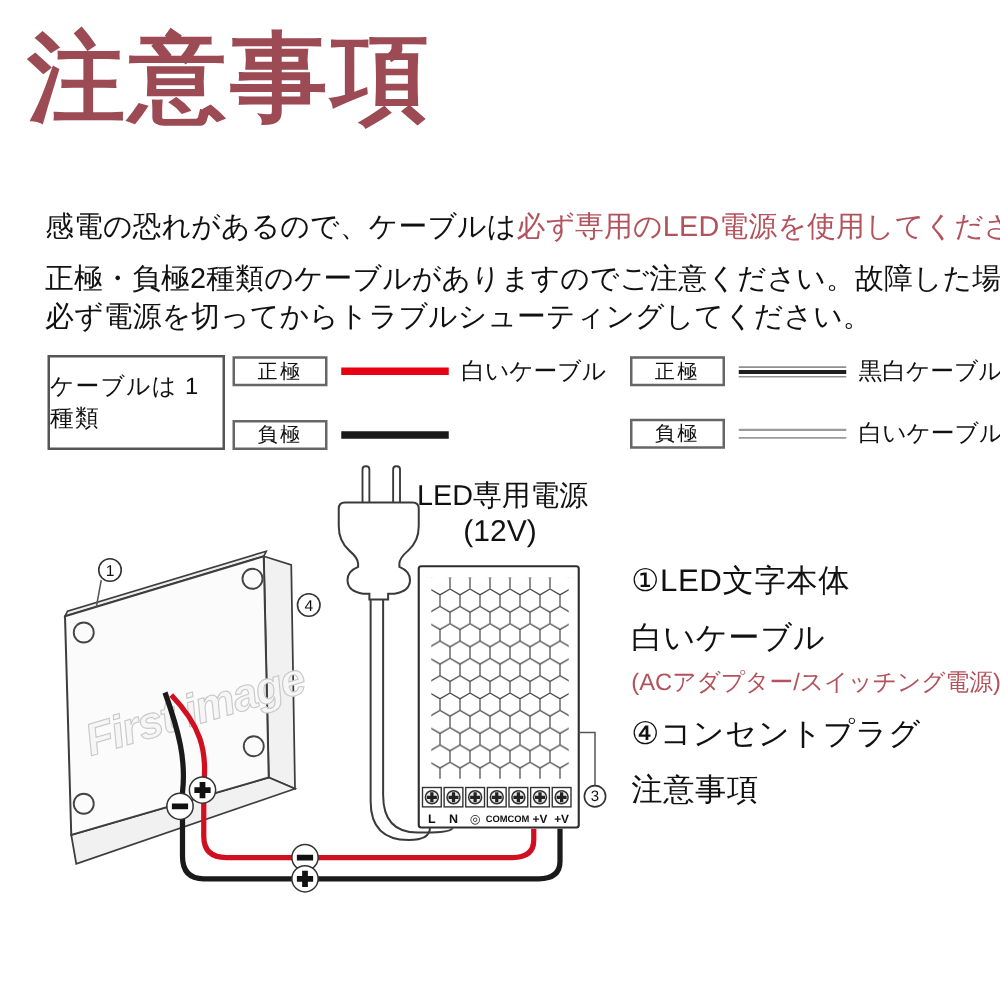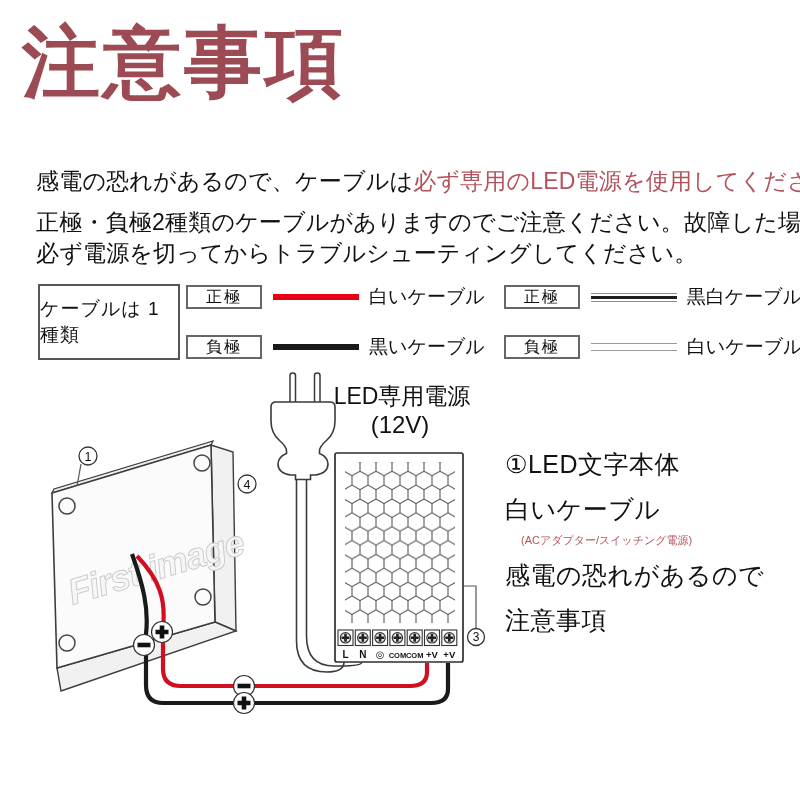--- a/index.html
+++ b/index.html
@@ -34,21 +34,21 @@
   .sw-red{height:6px;background:#e60012;}
   .sw-black{height:6px;background:#1a1a1a;}
   .sw-bw{height:9px;background:linear-gradient(to bottom,#8f8f8f 0 12%,#ffffff 12% 30%,#1f1f1f 30% 72%,#ffffff 72% 88%,#8f8f8f 88% 100%);}
   .sw-white{height:8px;background:linear-gradient(to bottom,#9a9a9a 0 18%,#ffffff 18% 82%,#9a9a9a 82% 100%);}
   .cable-name{margin-left:10px;font-size:19px;white-space:nowrap;min-width:100px;}
   
   .diagram-svg{left:0;top:365px;}
   
   .parts-list{left:505px;top:448px;}
   .parts-list .item{font-size:25px;letter-spacing:0.5px;margin-bottom:12px;color:#111;white-space:nowrap;}
-  .parts-list .sub{font-size:11px;color:#b2525c;margin:-5px 0 11px 16px;white-space:nowrap;}
+  .parts-list .sub{font-size:19px;color:#b2525c;margin:-5px 0 11px 0;white-space:nowrap;}
   svg text{font-family:"Liberation Sans","DejaVu Sans",sans-serif;}
 </style>
 </head>
 <body>
 
 <div class="abs page-title">注意事項</div>
 
 <div class="abs warn1">
   <span>感電の恐れがあるので、ケーブルは</span><span class="red">必ず専用のLED電源を使用してください。</span>
 </div>
@@ -63,21 +63,20 @@
 
   <div class="legend-group">
     <div class="legend-row">
       <div class="pole-box">正極</div>
       <div class="swatch sw-red"></div>
       <div class="cable-name">白いケーブル</div>
     </div>
     <div class="legend-row">
       <div class="pole-box">負極</div>
       <div class="swatch sw-black"></div>
-      <div class="cable-name">黒いケーブル</div>
     </div>
   </div>
 
   <div class="legend-group right">
     <div class="legend-row">
       <div class="pole-box">正極</div>
       <div class="swatch sw-bw"></div>
       <div class="cable-name">黒白ケーブル</div>
     </div>
     <div class="legend-row">
@@ -204,15 +203,15 @@
   </g>
 
   <text x="402" y="404" font-size="23" text-anchor="middle" fill="#111">LED専用電源</text>
   <text x="400" y="433" font-size="24" text-anchor="middle" fill="#111">(12V)</text>
 </svg>
 
 <div class="abs parts-list">
   <div class="item">①LED文字本体</div>
   <div class="item">白いケーブル</div>
   <div class="sub">(ACアダプター/スイッチング電源)</div>
-  <div class="item">感電の恐れがあるので</div>
+  <div class="item">④コンセントプラグ</div>
   <div class="item">注意事項</div>
 </div>
 
 </body></html>

